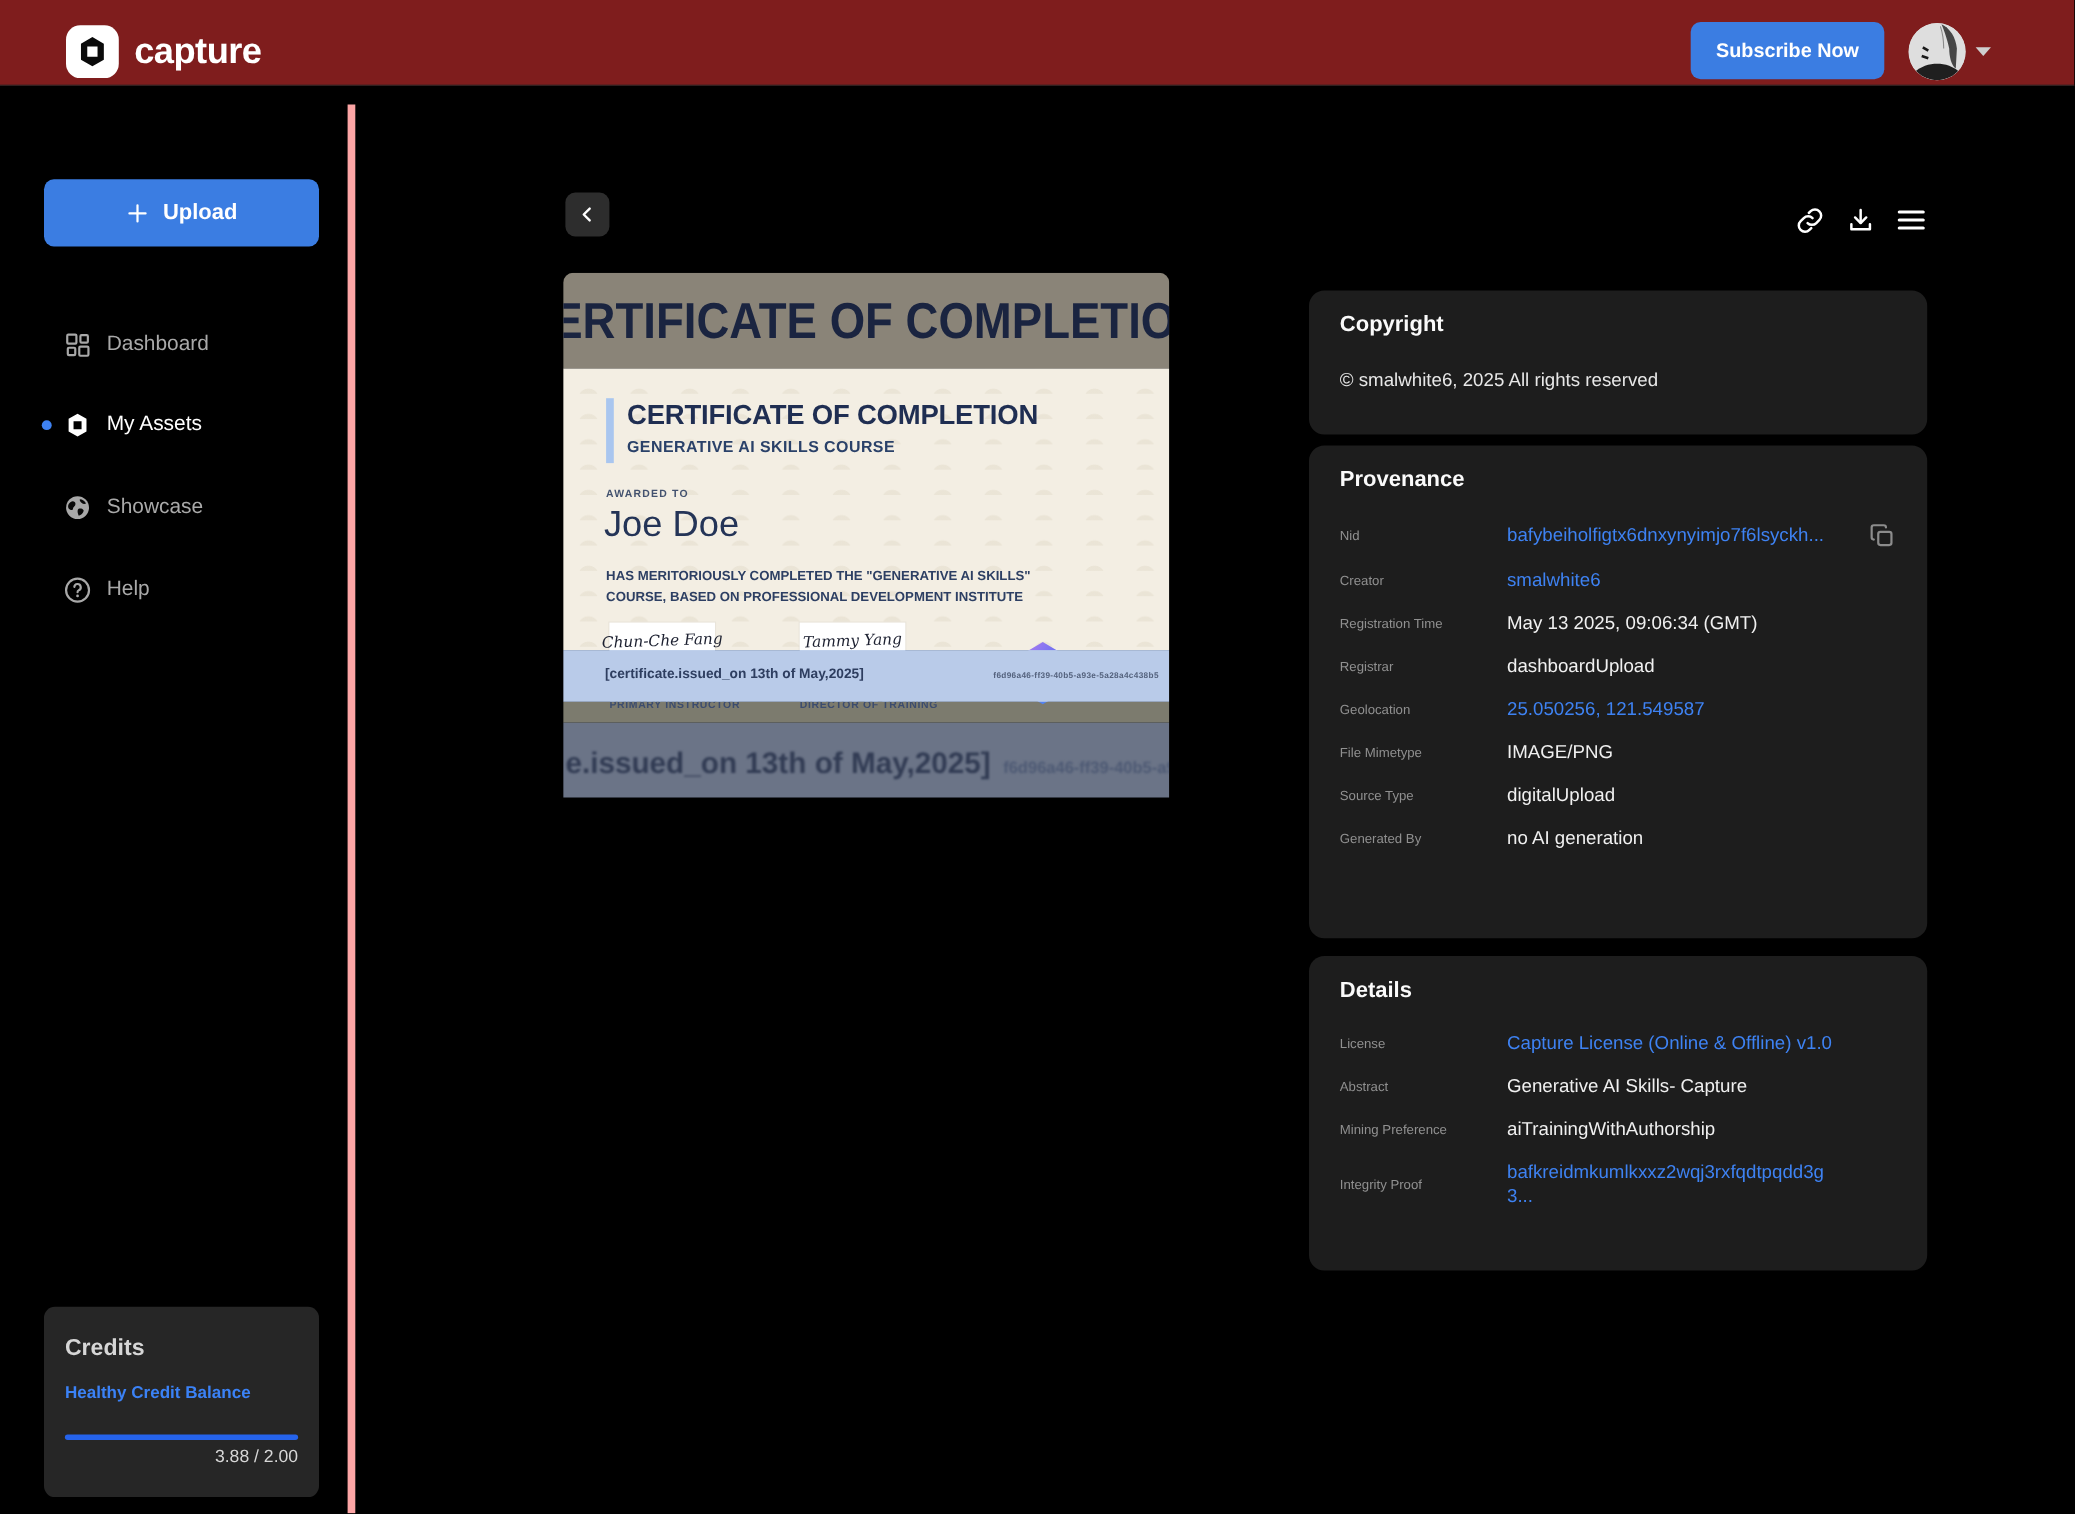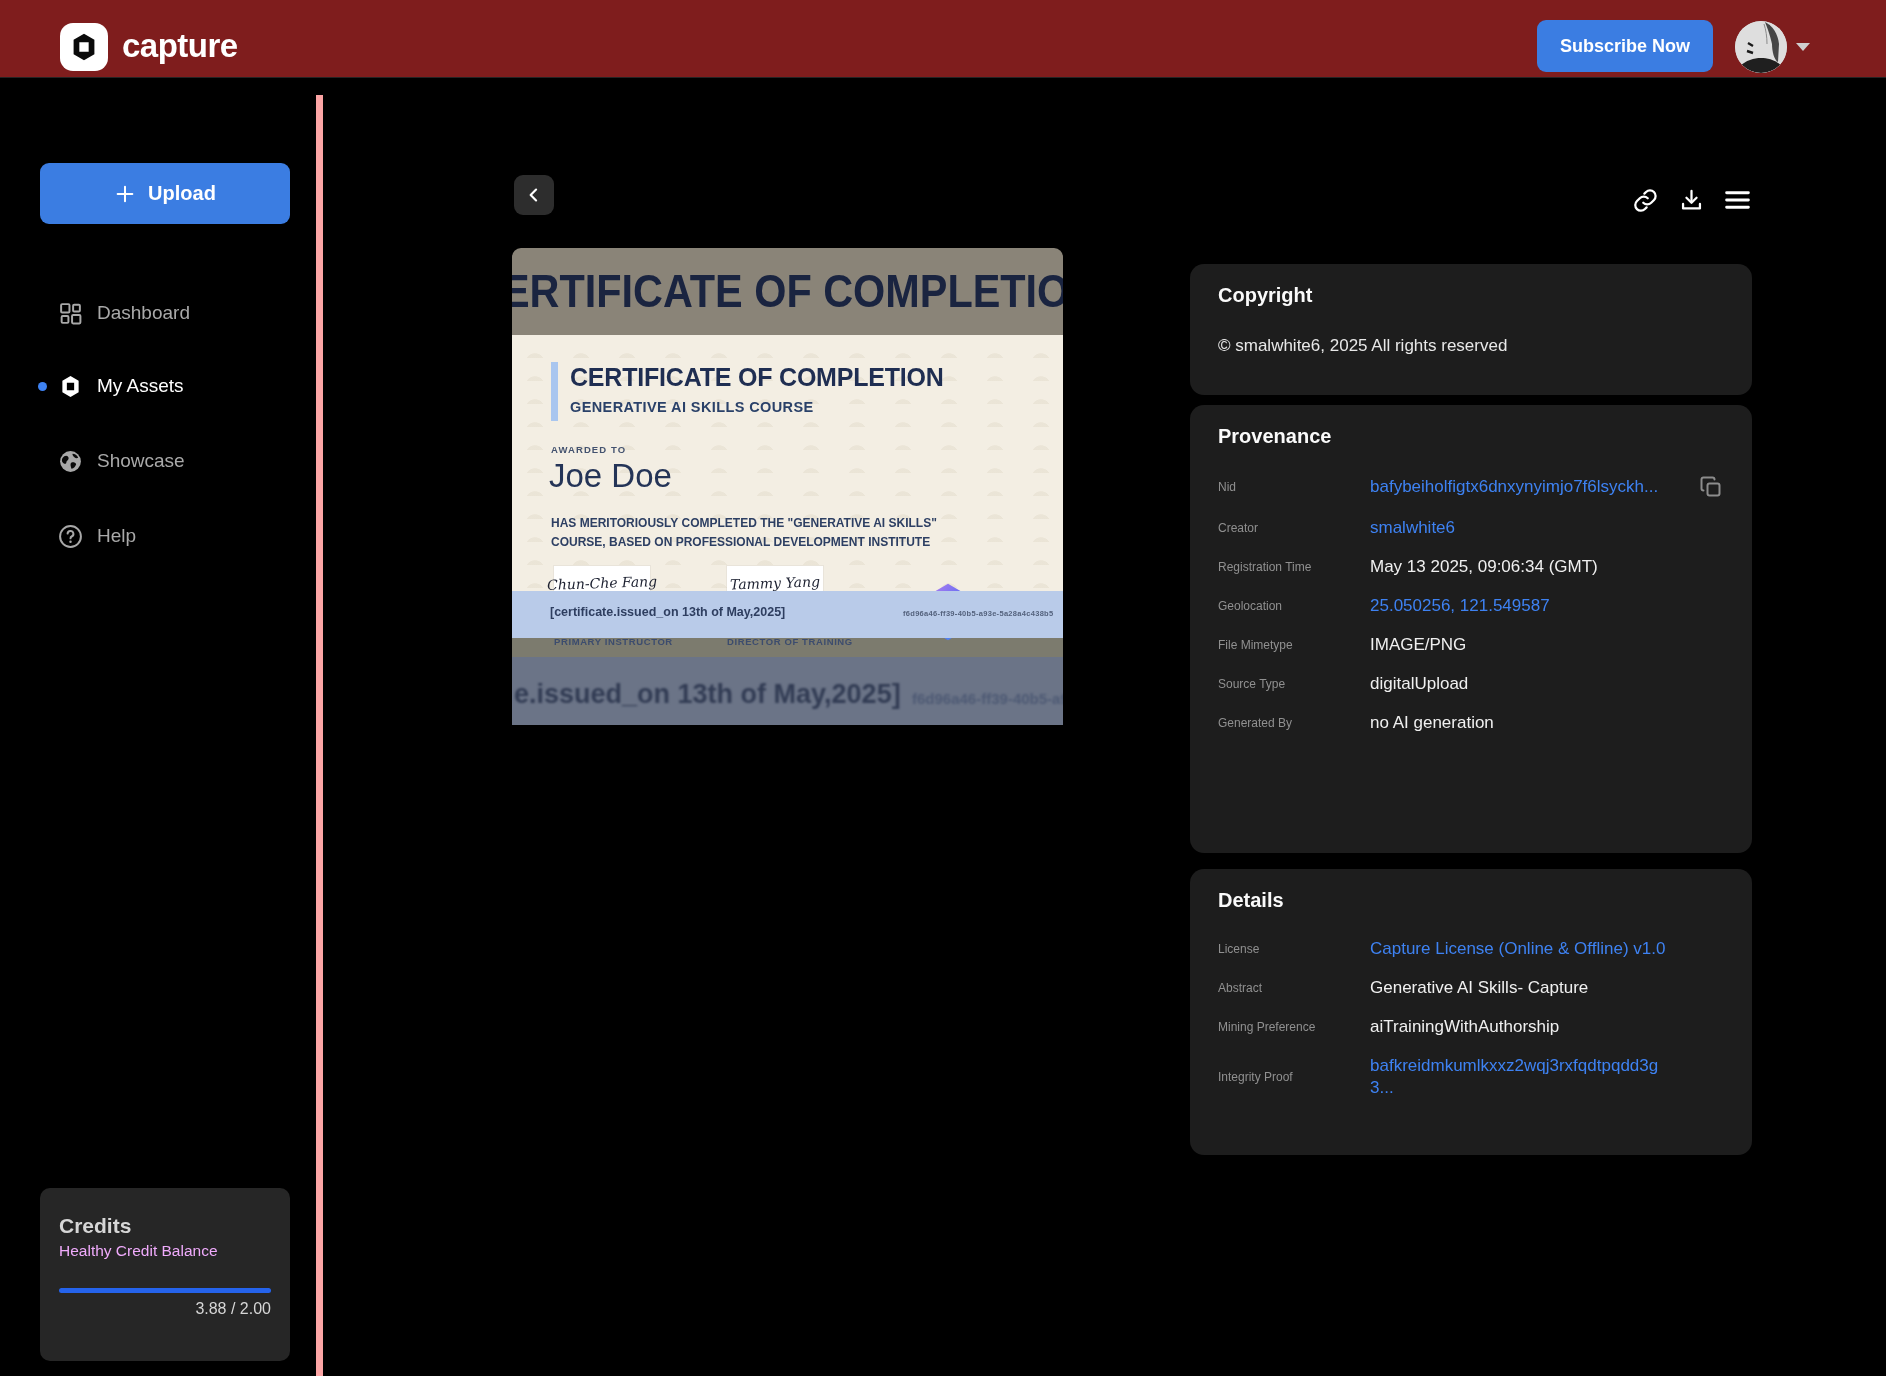--- a/index.html
+++ b/index.html
@@ -19,21 +19,21 @@
   .sidebar { position:absolute; left:0; top:95px; width:323px; bottom:0; background:#000; border-right:7px solid #fca5a5; }
   .upload-btn { position:absolute; left:40px; top:68px; width:250px; height:61px; background:#3b7de2; border:none; border-radius:9px; color:#fff; font-size:20px; font-weight:700; font-family:inherit; display:flex; align-items:center; justify-content:center; gap:12px; cursor:pointer; }
   .nav-item { position:absolute; left:0; width:323px; height:40px; display:flex; align-items:center; cursor:pointer; }
   .nav-item .nav-icon { position:absolute; left:57px; width:26px; height:26px; display:flex; align-items:center; justify-content:center; }
   .nav-item .nav-label { position:absolute; left:97px; font-size:19px; color:#a9a9a9; }
   .nav-item.active .nav-label { color:#ffffff; font-weight:500; }
   .active-dot { position:absolute; left:38px; width:9px; height:9px; border-radius:50%; background:#3e82f2; }
 
   .credits-card { position:absolute; left:40px; top:1093px; width:250px; height:173px; background:#262626; border-radius:10px; padding:26px 19px; }
   .credits-title { font-size:21px; font-weight:600; color:#d6d6d6; }
-  .credits-status { margin-top:4px; font-size:15.5px; color:#f0abfc; }
+  .credits-status { margin-top:20px; font-size:15.5px; color:#3b82f6;font-weight:bold; }
   .credits-bar { margin-top:28px; width:212px; height:5px; border-radius:3px; background:#2563eb; }
   .credits-balance { margin-top:7px; text-align:right; font-size:16px; color:#d6d6d6; }
 
   
   .back-btn { position:absolute; left:514px; top:175px; width:40px; height:40px; background:#2d2d2d; border:none; border-radius:9px; display:flex; align-items:center; justify-content:center; cursor:pointer; }
   .viewer-actions { position:absolute; left:1610px; top:184px; width:142px; height:32px; display:flex; align-items:center; justify-content:flex-end; gap:17px; }
   .action-icon { width:29px; height:29px; display:flex; align-items:center; justify-content:center; cursor:pointer; }
 
   
   .viewer { position:absolute; left:512px; top:248px; width:551px; height:550px; border-radius:9px; overflow:hidden; }
@@ -278,20 +278,24 @@
       </div>
       <div class="row">
         <div class="row-label">Creator</div>
         <div class="row-value link">smalwhite6</div>
       </div>
       <div class="row">
         <div class="row-label">Registration Time</div>
         <div class="row-value">May 13 2025, 09:06:34 (GMT)</div>
       </div>
       <div class="row">
+        <div class="row-label">Registrar</div>
+        <div class="row-value">dashboardUpload</div>
+      </div>
+      <div class="row">
         <div class="row-label">Geolocation</div>
         <div class="row-value link">25.050256, 121.549587</div>
       </div>
       <div class="row">
         <div class="row-label">File Mimetype</div>
         <div class="row-value">IMAGE/PNG</div>
       </div>
       <div class="row">
         <div class="row-label">Source Type</div>
         <div class="row-value">digitalUpload</div>

